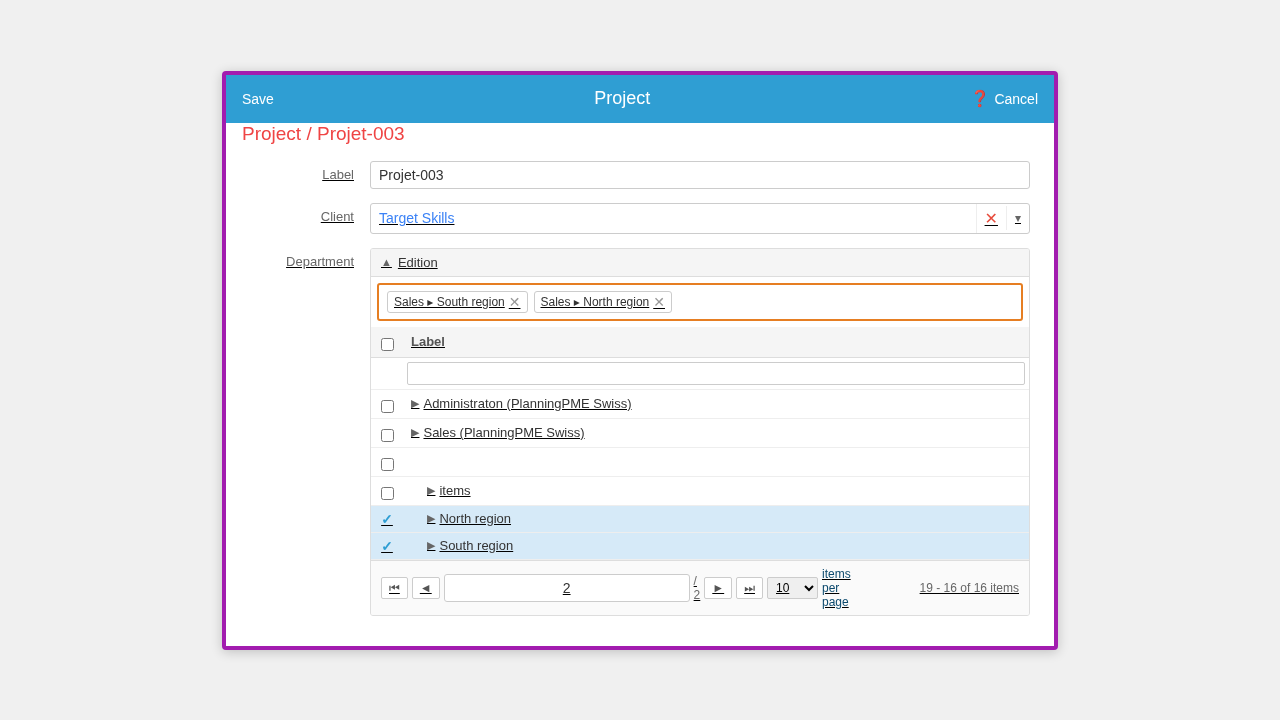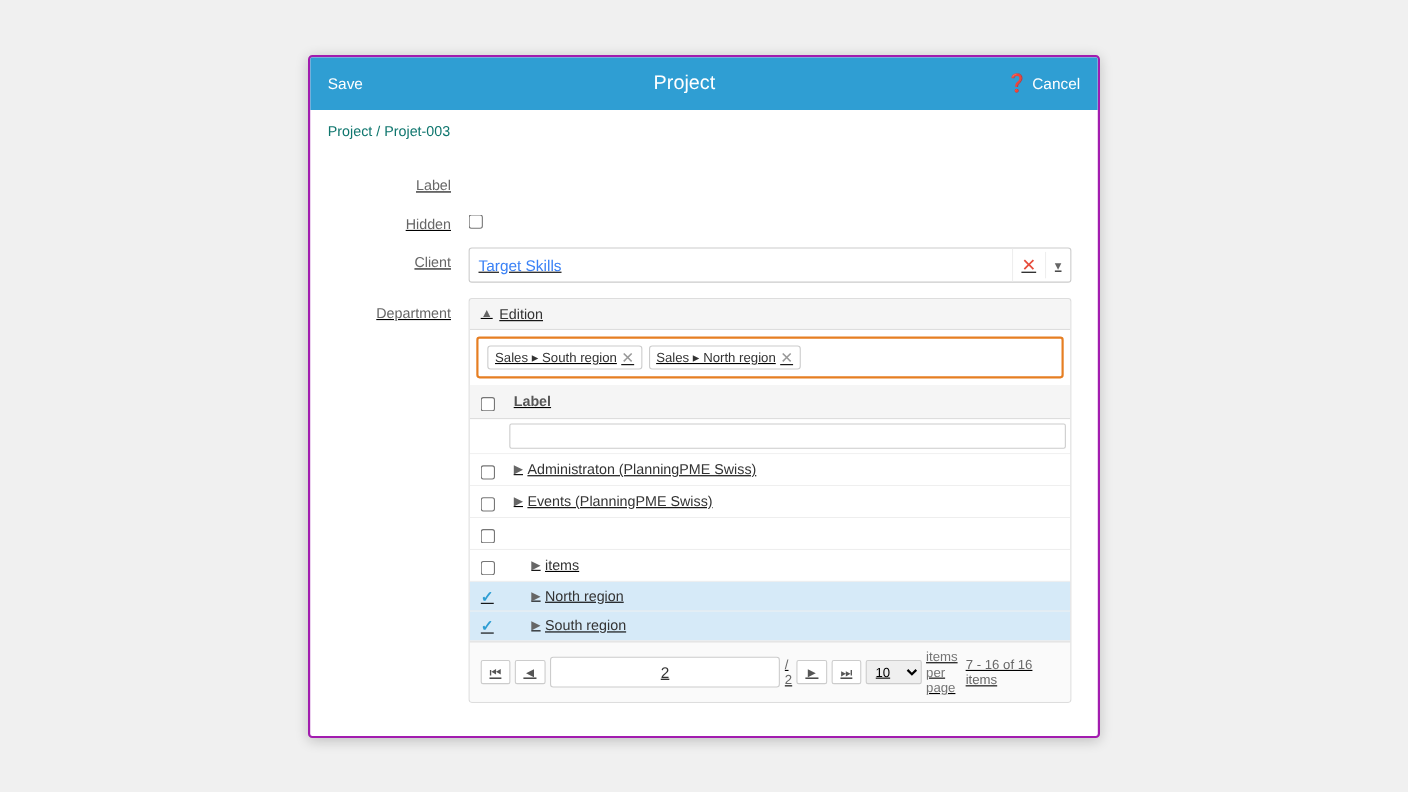--- a/index.html
+++ b/index.html
@@ -6,23 +6,23 @@
     body {
       font-family: Arial, sans-serif;
       font-size: 14px;
       background: #f0f0f0;
       display: flex;
       justify-content: center;
       align-items: center;
       min-height: 100vh;
     }
     .window {
-      width: 720px;
+      width: 836px;
       background: #fff;
-      border: 2px solid #a21caf;
+      border: 4px solid #a21caf;
       border-radius: 4px;
       overflow: hidden;
       box-shadow: 0 2px 12px rgba(0,0,0,0.2);
     }
     .header {
       background: #2f9ed3;
       color: #fff;
       display: flex;
       align-items: center;
       justify-content: space-between;
@@ -38,23 +38,23 @@
       color: #fff;
       background: none;
       border: none;
       cursor: pointer;
       font-size: 14px;
       display: flex;
       align-items: center;
       gap: 4px;
     }
     .breadcrumb {
-      padding: 12px 16px;
-      color: #0f766e;
-      font-size: 13px;
+      padding: 0 16px;
+      color: #ef4444;
+      font-size: 19px;
       cursor: pointer;
     }
     .tabs {
       display: flex;
       border-bottom: 1px solid #ddd;
       padding: 0 16px;
     }
     .tab {
       padding: 10px 16px;
       cursor: pointer;
@@ -288,21 +288,21 @@
       color: #666;
     }
     .items-select {
       font-size: 12px;
       border: 1px solid #ccc;
       border-radius: 2px;
       padding: 2px 4px;
     }
     .items-label {
       font-size: 12px;
-      color: #737373;
+      color: #0c4a6e;
     }
     .page-info {
       font-size: 12px;
       color: #666;
     }
   </style>
 </head>
 <body>
 
 <div class="window">
@@ -316,28 +316,25 @@
     </button>
   </div>
 
   <div class="breadcrumb">Project / Projet-003</div>
 
 
   <div class="content">
 
     <div class="form-row">
       <div class="form-label">Label</div>
-    </div>
-
-    <div class="form-row">
-      <div class="form-label">Hidden</div>
       <div class="form-field">
-        <input type="checkbox" style="">
+        <input type="text" value="Projet-003" style="">
       </div>
     </div>
+
 
     <div class="form-row">
       <div class="form-label">Client</div>
       <div class="form-field">
         <div class="client-field">
           <span class="client-field-text">Target Skills</span>
           <span class="client-field-clear">✕</span>
           <span class="client-field-arrow">▾</span>
         </div>
       </div>
@@ -383,21 +380,21 @@
               <span>Administraton (PlanningPME Swiss)</span>
             </div>
           </div>
 
           <div class="dept-row">
             <div class="check-col">
                 <input type="checkbox" style="">
               </div>
             <div class="label-col">
               <span class="expand">▶</span>
-              <span>Events (PlanningPME Swiss)</span>
+              <span>Sales (PlanningPME Swiss)</span>
             </div>
           </div>
 
           <div class="dept-row">
             <div class="check-col">
                 <input type="checkbox" style="">
               </div>
           </div>
 
           <div class="dept-row">
@@ -439,20 +436,20 @@
               <button class="page-btn">►</button>
               <button class="page-btn">⏭</button>
               <select class="items-select">
                 <option>10</option>
                 <option>25</option>
                 <option>50</option>
                 <option>100</option>
               </select>
               <span class="items-label">items per page</span>
             </div>
-            <div class="page-info">7 - 16 of 16 items</div>
+            <div class="page-info">19 - 16 of 16 items</div>
           </div>
         </div>
       </div>
     </div>
 
   </div>
 </div>
 
 </body></html>

